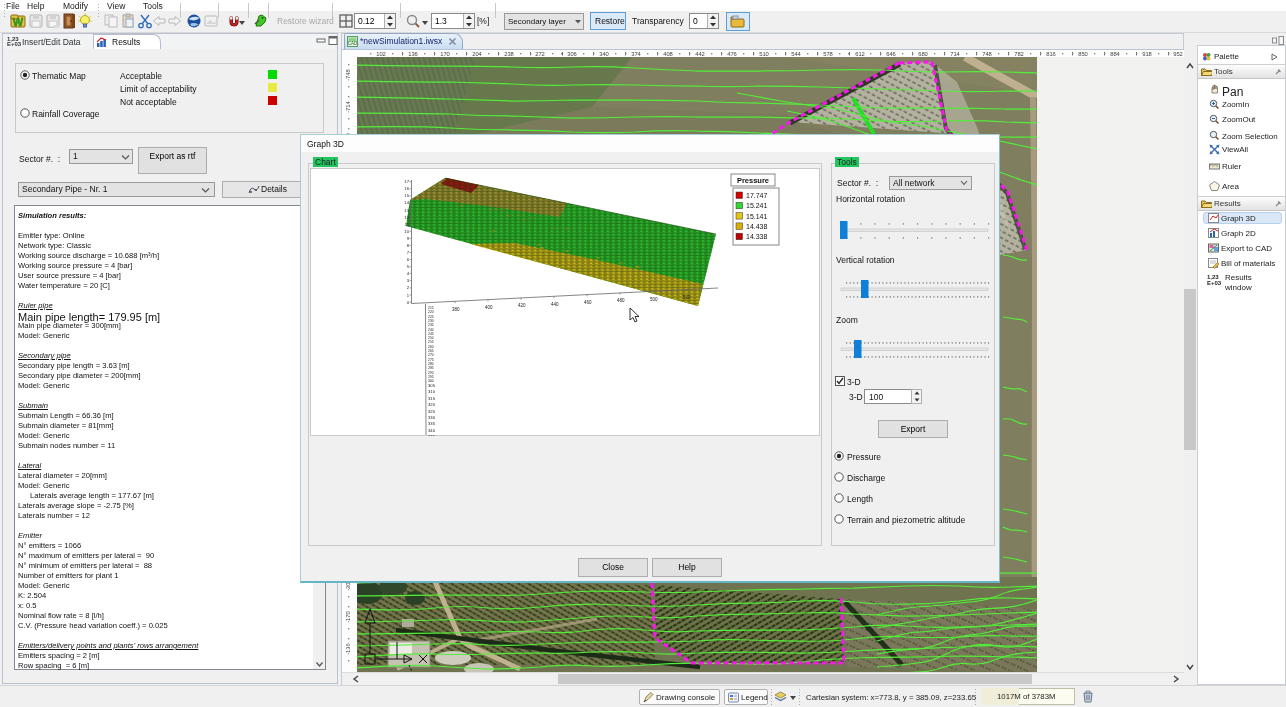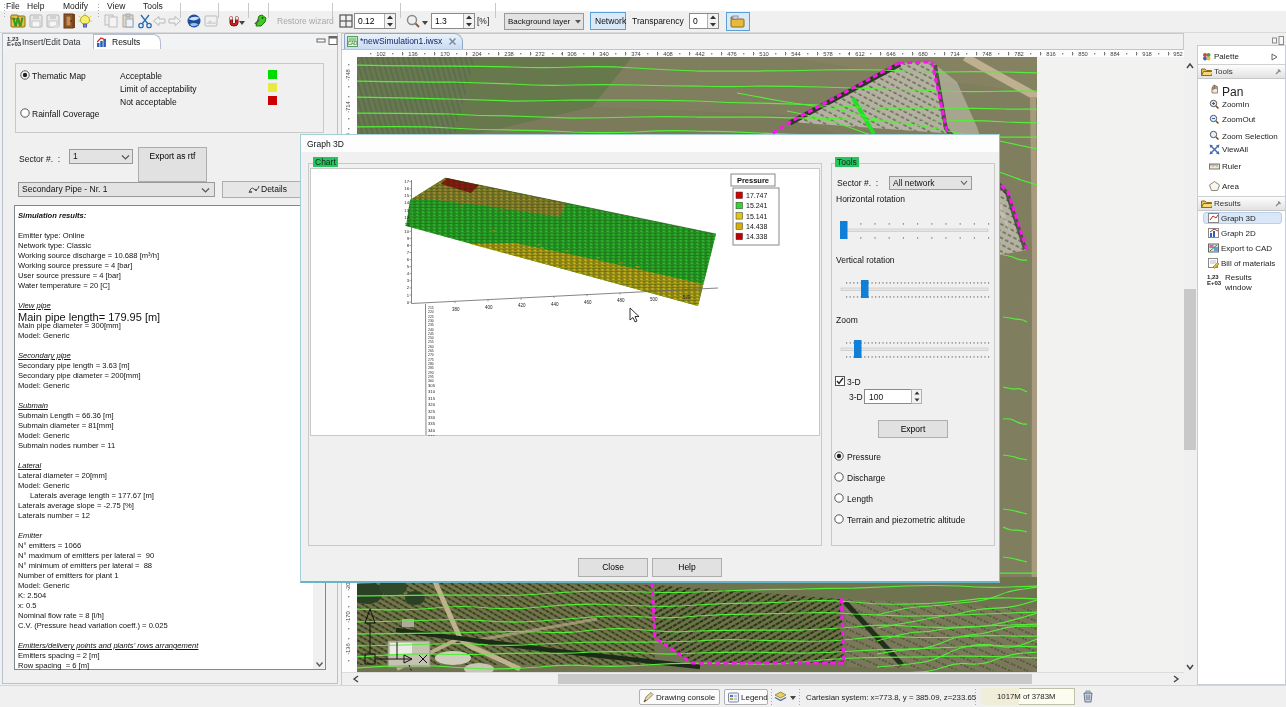--- a/index.html
+++ b/index.html
@@ -126,26 +126,26 @@
   </svg>
 <div class="abs" style="left:431px;top:13px;width:44px;height:16px;background:#fff;border:1px solid #8a8a8a"></div>
 <span class="t" style="left:435px;top:16px;font-size:8.5px;color:#000">1.3</span>
 <div class="abs" style="left:463px;top:14px;width:11px;height:14px;background:#f2f2f2;border-left:1px solid #b0b0b0"></div>
 <svg class="abs" style="left:465px;top:15px" width="8" height="12">
     <path d="M4 0.5 L7 4 L1 4 Z" fill="#333"></path>
     <path d="M4 11.5 L7 8 L1 8 Z" fill="#333"></path>
   </svg>
 <span class="t" style="left:477px;top:16px;font-size:8.5px;color:#222">[%]</span>
 <div class="combo" style="left:504px;top:13px;width:80px;height:17px"></div>
-<span class="t" style="left:508px;top:17px;font-size:8px;color:#111">Background layer</span>
+<span class="t" style="left:508px;top:17px;font-size:8px;color:#111">Secondary layer</span>
 <svg class="abs" style="left:574px;top:19px" width="8" height="6">
     <path d="M1 1 L7 1 L4 4.5 Z" fill="#555"></path>
   </svg>
 <div class="abs" style="left:590px;top:12px;width:36px;height:18px;background:#d9e9f7;border:1px solid #5c9fd4"></div>
-<span class="t" style="left:595px;top:16px;font-size:8.5px;color:#111">Network</span>
+<span class="t" style="left:595px;top:16px;font-size:8.5px;color:#111">Restore</span>
 <span class="t" style="left:632px;top:16px;font-size:8.5px;color:#111">Transparency</span>
 <div class="abs" style="left:689px;top:13px;width:30px;height:16px;background:#fff;border:1px solid #8a8a8a"></div>
 <span class="t" style="left:693px;top:16px;font-size:8.5px;color:#000">0</span>
 <div class="abs" style="left:707px;top:14px;width:11px;height:14px;background:#f2f2f2;border-left:1px solid #b0b0b0"></div>
 <svg class="abs" style="left:709px;top:15px" width="8" height="12">
     <path d="M4 0.5 L7 4 L1 4 Z" fill="#333"></path>
     <path d="M4 11.5 L7 8 L1 8 Z" fill="#333"></path>
   </svg>
 <div class="abs" style="left:726px;top:12px;width:24px;height:19px;background:#d9e9f7;border:1px solid #5c9fd4"></div>
 <svg class="abs" style="left:730px;top:14px" width="16" height="16" viewBox="0 0 16 16">
@@ -185,42 +185,42 @@
 <svg class="abs" style="left:20px;top:108px" width="10" height="10">
     <circle cx="5" cy="5" r="4.2" fill="#fff" stroke="#555"></circle>
   </svg>
 <span class="t" style="left:32px;top:109px;font-size:8.5px;color:#111">Rainfall Coverage</span>
 <span class="t" style="left:19px;top:154px;font-size:8.5px;color:#111">Sector #.&nbsp;&nbsp;:</span>
 <div class="combo" style="left:69px;top:149px;width:64px;height:15px"></div>
 <span class="t" style="left:73px;top:151px;font-size:8.5px;color:#111">1</span>
 <svg class="abs" style="left:121px;top:154px" width="9" height="7">
     <path d="M1 1.5 L4.5 5 L8 1.5" fill="none" stroke="#555" stroke-width="1.2"></path>
   </svg>
-<div class="btn" style="left:138px;top:147px;width:69px;height:35px;font-size:8.5px;line-height:17px">Export as rtf</div>
+<div class="btn" style="left:138px;top:147px;width:69px;height:27px;font-size:8.5px;line-height:17px">Export as rtf</div>
 <div class="combo" style="left:18px;top:182px;width:197px;height:15px"></div>
 <span class="t" style="left:22px;top:184px;font-size:8.5px;color:#111">Secondary Pipe - Nr. 1</span>
 <svg class="abs" style="left:201px;top:187px" width="9" height="7">
     <path d="M1 1.5 L4.5 5 L8 1.5" fill="none" stroke="#555" stroke-width="1.2"></path>
   </svg>
 <div class="btn" style="left:222px;top:181px;width:80px;height:17px;background:#e6e6e6"></div>
 <svg class="abs" style="left:248px;top:184px" width="12" height="11">
     <path d="M1 9 Q3 2 6 5 Q9 8 11 2" stroke="#445" fill="none"></path>
     <circle cx="3" cy="8" r="1" fill="#445"></circle>
     <circle cx="8" cy="6" r="1" fill="#445"></circle>
   </svg>
 <span class="t" style="left:261px;top:184px;font-size:8.5px;color:#111">Details</span>
 <div class="abs" style="left:14px;top:205px;width:312px;height:465px;background:#fff;border:1px solid #82878f"></div>
 <span class="t" style="left:18px;top:211px;font-size:7.6px;color:#111;font-weight:bold;font-style:italic">Simulation results:</span>
 <span class="t" style="left:18px;top:231px;font-size:7.6px;color:#111">Emitter type: Online</span>
 <span class="t" style="left:18px;top:241px;font-size:7.6px;color:#111">Network type: Classic</span>
 <span class="t" style="left:18px;top:251px;font-size:7.6px;color:#111">Working source discharge = 10.688 [m³/h]</span>
 <span class="t" style="left:18px;top:261px;font-size:7.6px;color:#111">Working source pressure = 4 [bar]</span>
 <span class="t" style="left:18px;top:271px;font-size:7.6px;color:#111">User source pressure = 4 [bar]</span>
 <span class="t" style="left:18px;top:281px;font-size:7.6px;color:#111">Water temperature = 20 [C]</span>
-<span class="t" style="left:18px;top:301px;font-size:7.6px;color:#111;font-style:italic;text-decoration:underline">View pipe</span>
+<span class="t" style="left:18px;top:301px;font-size:7.6px;color:#111;font-style:italic;text-decoration:underline">Ruler pipe</span>
 <span class="t" style="left:18px;top:311px;font-size:11px;color:#111">Main pipe length= 179.95 [m]</span>
 <span class="t" style="left:18px;top:321px;font-size:7.6px;color:#111">Main pipe diameter = 300[mm]</span>
 <span class="t" style="left:18px;top:331px;font-size:7.6px;color:#111">Model: Generic</span>
 <span class="t" style="left:18px;top:351px;font-size:7.6px;color:#111;font-style:italic;text-decoration:underline">Secondary pipe</span>
 <span class="t" style="left:18px;top:361px;font-size:7.6px;color:#111">Secondary pipe length = 3.63 [m]</span>
 <span class="t" style="left:18px;top:371px;font-size:7.6px;color:#111">Secondary pipe diameter = 200[mm]</span>
 <span class="t" style="left:18px;top:381px;font-size:7.6px;color:#111">Model: Generic</span>
 <span class="t" style="left:18px;top:401px;font-size:7.6px;color:#111;font-style:italic;text-decoration:underline">Submain</span>
 <span class="t" style="left:18px;top:411px;font-size:7.6px;color:#111">Submain Length = 66.36 [m]</span>
 <span class="t" style="left:18px;top:421px;font-size:7.6px;color:#111">Submain diameter = 81[mm]</span>

